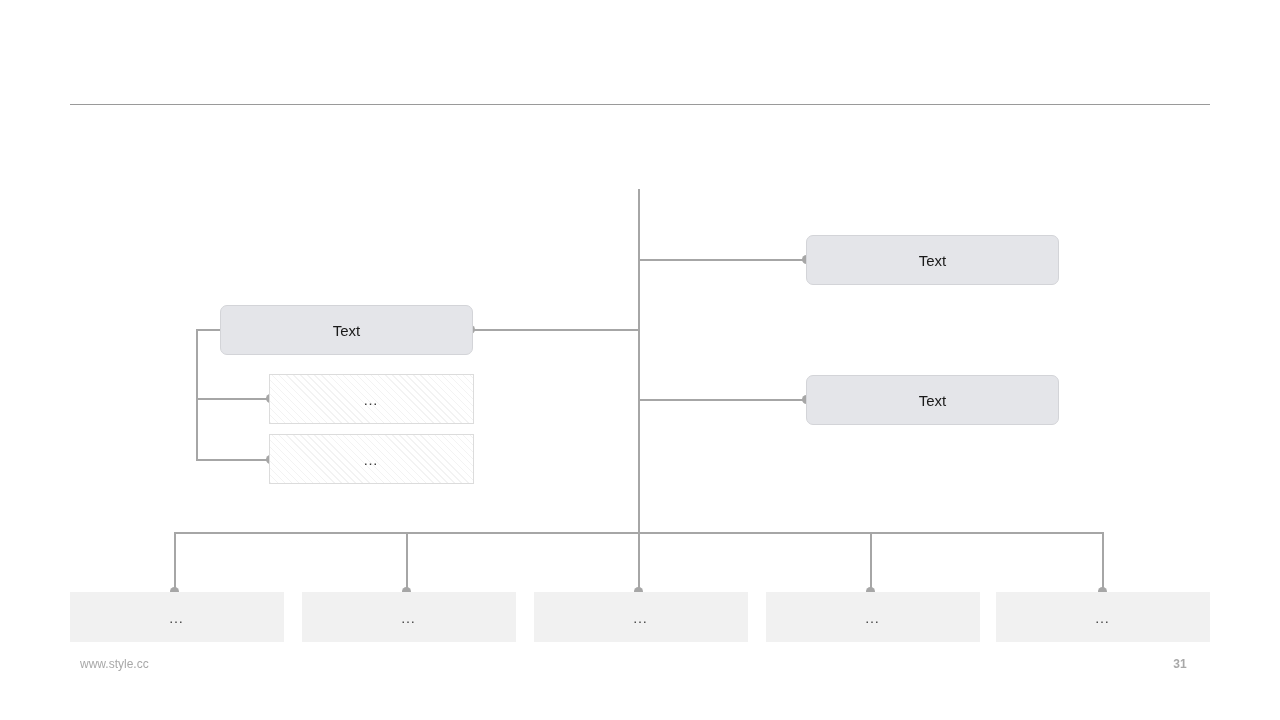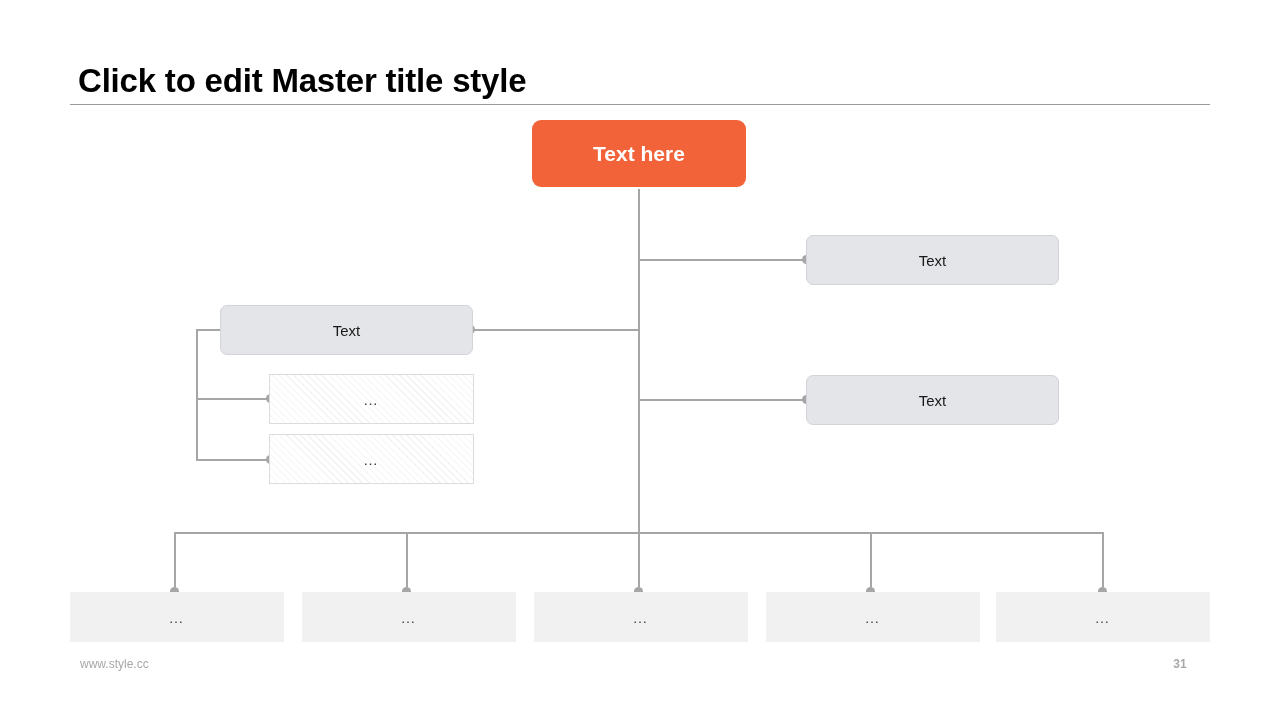--- a/index.html
+++ b/index.html
@@ -127,21 +127,20 @@
     font-size: 12px;
     color: #a8a8a8;
     font-weight: bold;
   }
 </style>
 </head>
 <body>
 
 <div id="slide">
 
-  <div id="title">Click to edit Master title style</div>
   <div id="title-rule"></div>
 
   <div class="line-v" style="left:638px; top:189px; height:345px;"></div>
 
   <div class="line-h" style="left:638px; top:259px; width:172px;"></div>
   <div class="dot" style="left:802px; top:255px;"></div>
 
   <div class="line-h" style="left:638px; top:399px; width:172px;"></div>
   <div class="dot" style="left:802px; top:395px;"></div>
 
@@ -165,21 +164,20 @@
 
   <div class="line-v" style="left:638px; top:532px; height:60px;"></div>
   <div class="dot" style="left:634px; top:587px;"></div>
 
   <div class="line-v" style="left:870px; top:532px; height:60px;"></div>
   <div class="dot" style="left:866px; top:587px;"></div>
 
   <div class="line-v" style="left:1102px; top:532px; height:60px;"></div>
   <div class="dot" style="left:1098px; top:587px;"></div>
 
-  <div class="node node-root" style="left:532px; top:120px; width:214px; height:67px;">Text here</div>
 
   <div class="node node-gray" style="left:806px; top:235px; width:253px; height:50px;">Text</div>
 
   <div class="node node-gray" style="left:806px; top:375px; width:253px; height:50px;">Text</div>
 
   <div class="node node-gray" style="left:220px; top:305px; width:253px; height:50px;">Text</div>
 
   <div class="node node-hatch" style="left:269px; top:374px; width:205px; height:50px;">
     <span class="ellipsis">…</span>
   </div>

